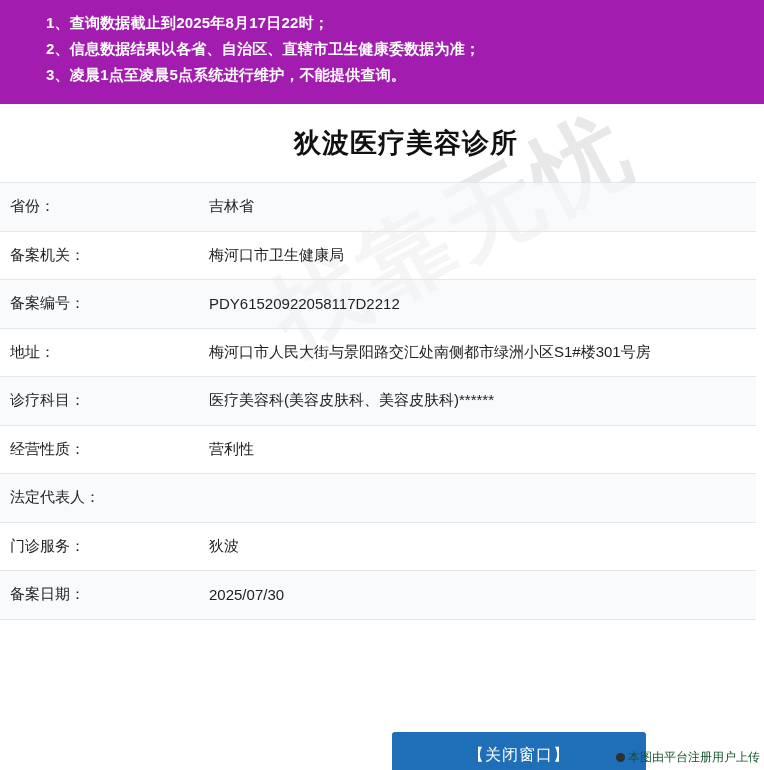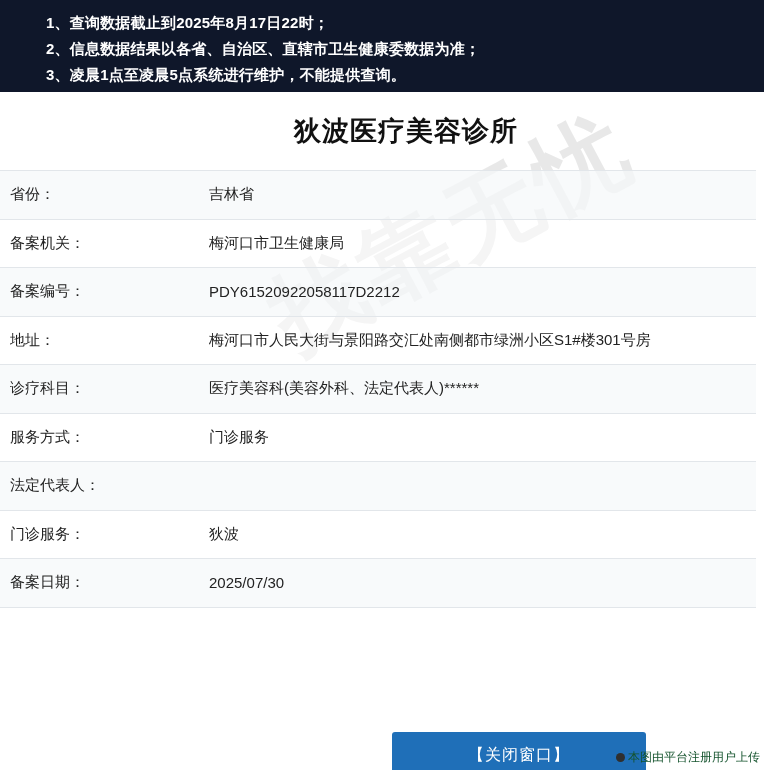--- a/index.html
+++ b/index.html
@@ -10,25 +10,25 @@
     width: 764px;
     height: 770px;
     background: #ffffff;
     font-family: "Liberation Sans", sans-serif;
     overflow: hidden;
     position: relative;
   }
 
   
   .notice-banner {
-    background: #0f172a;
+    background: #a21caf;
     color: #ffffff;
     padding: 10px 0 12px 0;
     box-sizing: border-box;
-    height: 92px;
+    height: 104px;
   }
   .notice-item {
     font-size: 15px;
     line-height: 26px;
     padding-left: 46px;
     white-space: nowrap;
     font-weight: bold;
     letter-spacing: 0.2px;
   }
   .notice-item .idx {
@@ -183,25 +183,25 @@
     <tr>
       <td class="lbl-cell">备案编号：</td>
       <td class="val-cell">PDY61520922058117D2212</td>
     </tr>
     <tr>
       <td class="lbl-cell">地址：</td>
       <td class="val-cell">梅河口市人民大街与景阳路交汇处南侧都市绿洲小区S1#楼301号房</td>
     </tr>
     <tr>
       <td class="lbl-cell">诊疗科目：</td>
-      <td class="val-cell">医疗美容科(美容外科、法定代表人)******</td>
-    </tr>
-    <tr>
-      <td class="lbl-cell">服务方式：</td>
-      <td class="val-cell">门诊服务</td>
+      <td class="val-cell">医疗美容科(美容皮肤科、美容皮肤科)******</td>
+    </tr>
+    <tr>
+      <td class="lbl-cell">经营性质：</td>
+      <td class="val-cell">营利性</td>
     </tr>
     <tr>
       <td class="lbl-cell">法定代表人：</td>
       <td class="val-cell"></td>
     </tr>
     <tr>
       <td class="lbl-cell">门诊服务：</td>
       <td class="val-cell">狄波</td>
     </tr>
     <tr>

